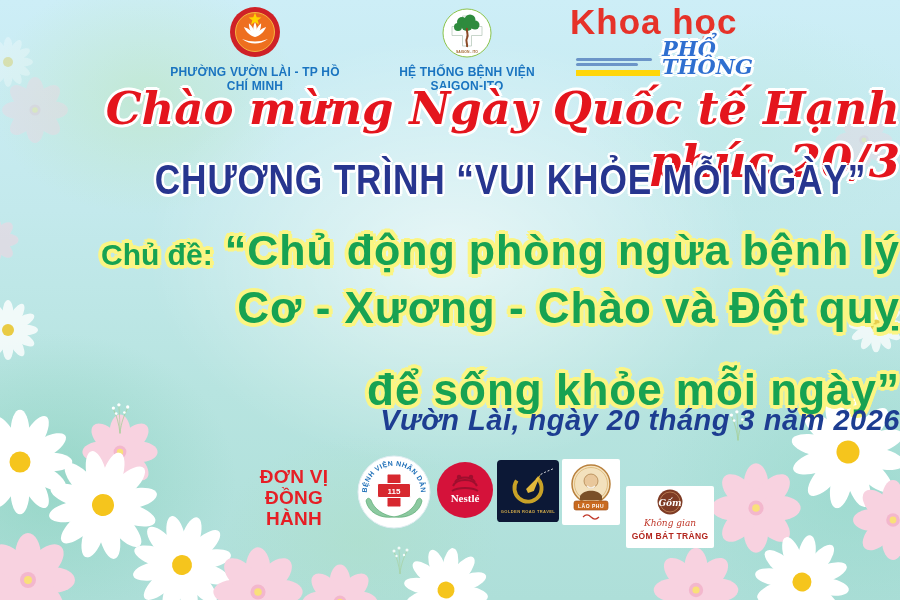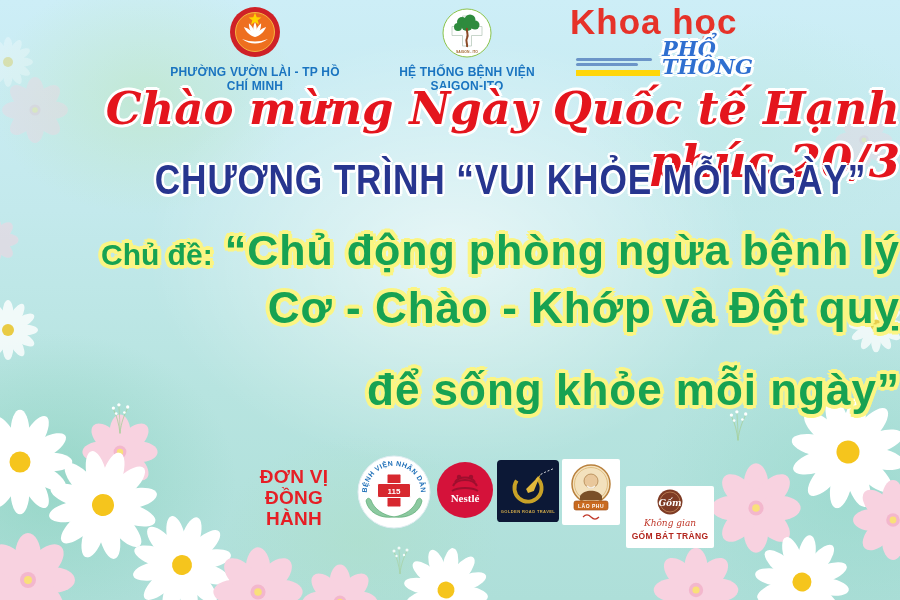--- a/index.html
+++ b/index.html
@@ -224,23 +224,24 @@
 
   <div class="layer center t-welcome ow">Chào mừng Ngày Quốc tế Hạnh phúc 20/3</div>
 
   <div class="layer center t-program">
     <span class="cond ow">CHƯƠNG TRÌNH “VUI KHỎE MỖI NGÀY”</span>
   </div>
 
   <div class="layer center t-topic1">
     <span class="topic-label oy">Chủ đề:</span><span class="topic-main oy">“Chủ động phòng ngừa bệnh lý</span>
   </div>
-  <div class="layer center t-topic2 oy">Cơ - Chào - Khớp và Đột quỵ</div>
+  <div class="layer center t-topic2 oy">Cơ - Xương - Chào và Đột quỵ</div>
   <div class="layer center t-topic3 oy">để sống khỏe mỗi ngày”</div>
 
+  <div class="layer center t-date">Vườn Lài, ngày 20 tháng 3 năm 2026</div>
 
   <div class="layer sp-label">
     <div>ĐƠN VỊ</div>
     <div>ĐỒNG HÀNH</div>
   </div>
 
   <div class="sp" style="left:356px;top:454px;">
     <svg width="76" height="76" viewBox="0 0 76 76">
       <circle cx="38" cy="38" r="36" fill="#ffffff" stroke="#e3eef3" stroke-width="1"></circle>
       <defs>

